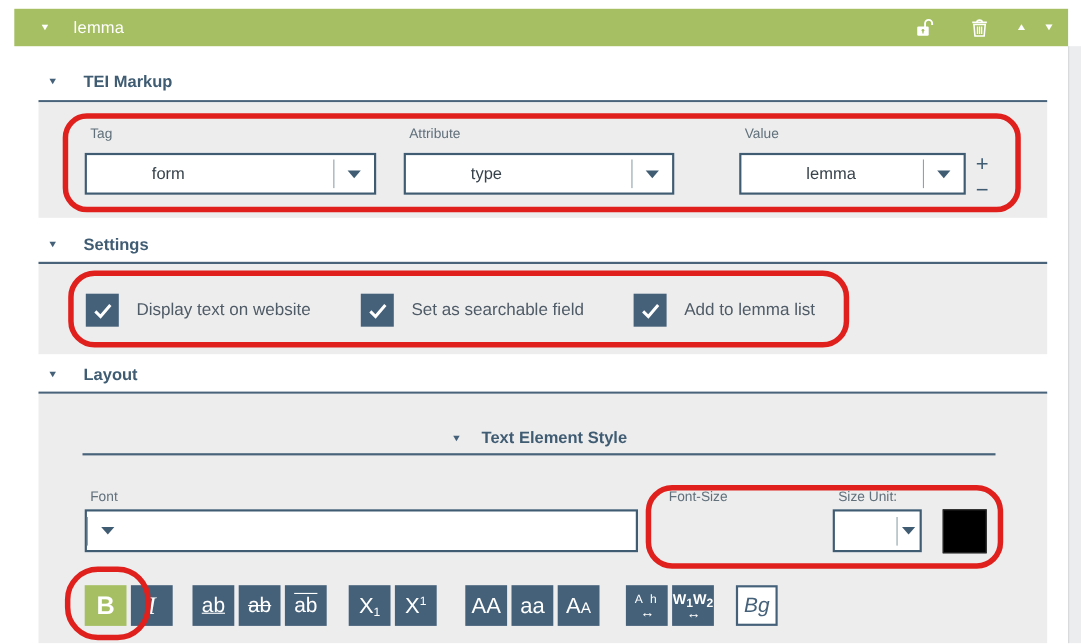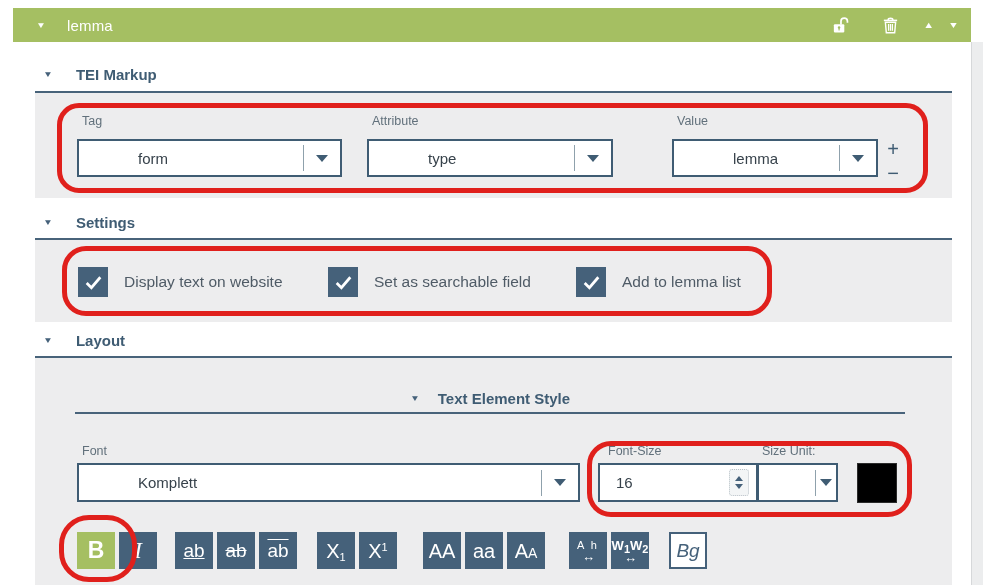--- a/index.html
+++ b/index.html
@@ -229,33 +229,25 @@
   <div class="panel" id="panel-layout"></div>
 
   <div id="tes-head">
     <span class="caret">▼</span>
     <span>Text Element Style</span>
   </div>
   <div class="rule" id="rule-tes"></div>
 
   <span class="flabel" id="lbl-font">Font</span>
   <div class="select" id="sel-font">
-    <span class="select-value">Komplett</span>
     <span class="select-divider"></span>
     <span class="select-arrow"></span>
   </div>
 
   <span class="flabel" id="lbl-fsize">Font-Size</span>
-  <div class="numinput">
-    <span class="numinput-value">16</span>
-    <span class="spinner">
-      <span class="spin-up"></span>
-      <span class="spin-down"></span>
-    </span>
-  </div>
 
   <span class="flabel" id="lbl-unit">Size Unit:</span>
   <div class="select" id="sel-unit">
     <span class="select-value">pt</span>
     <span class="select-divider"></span>
     <span class="select-arrow"></span>
   </div>
 
   <div class="swatch" style="background: rgb(0, 0, 0);"></div>
 

